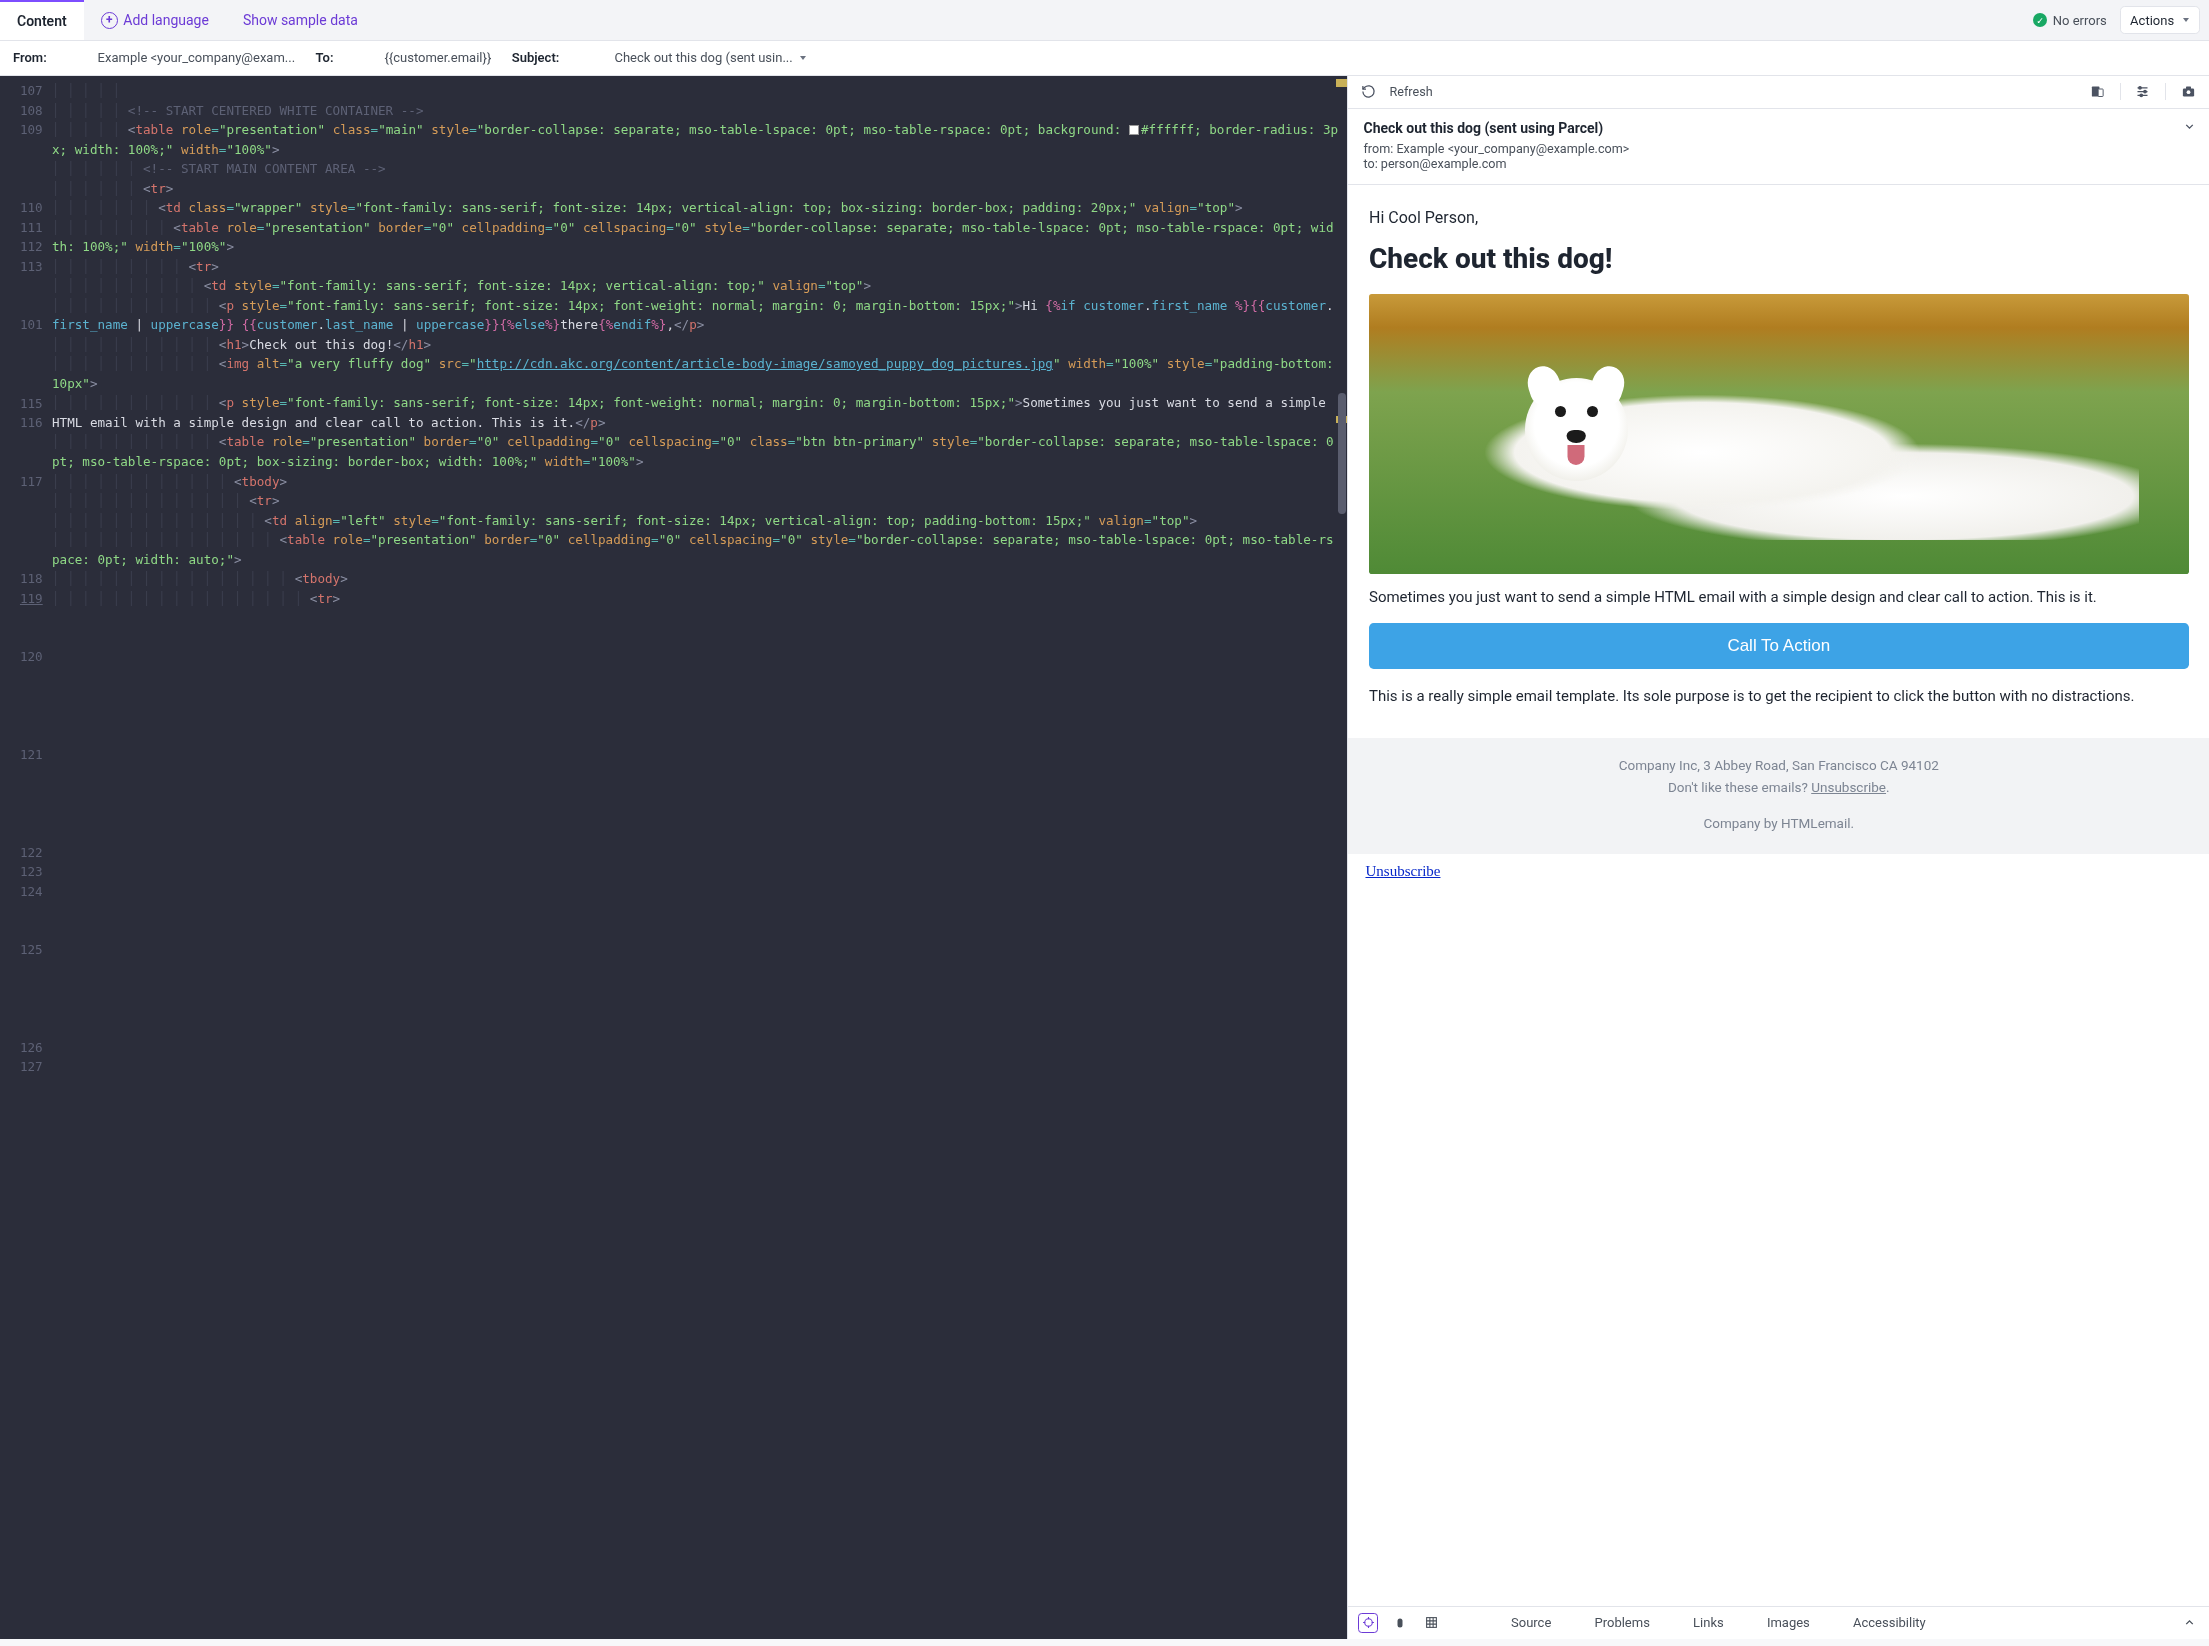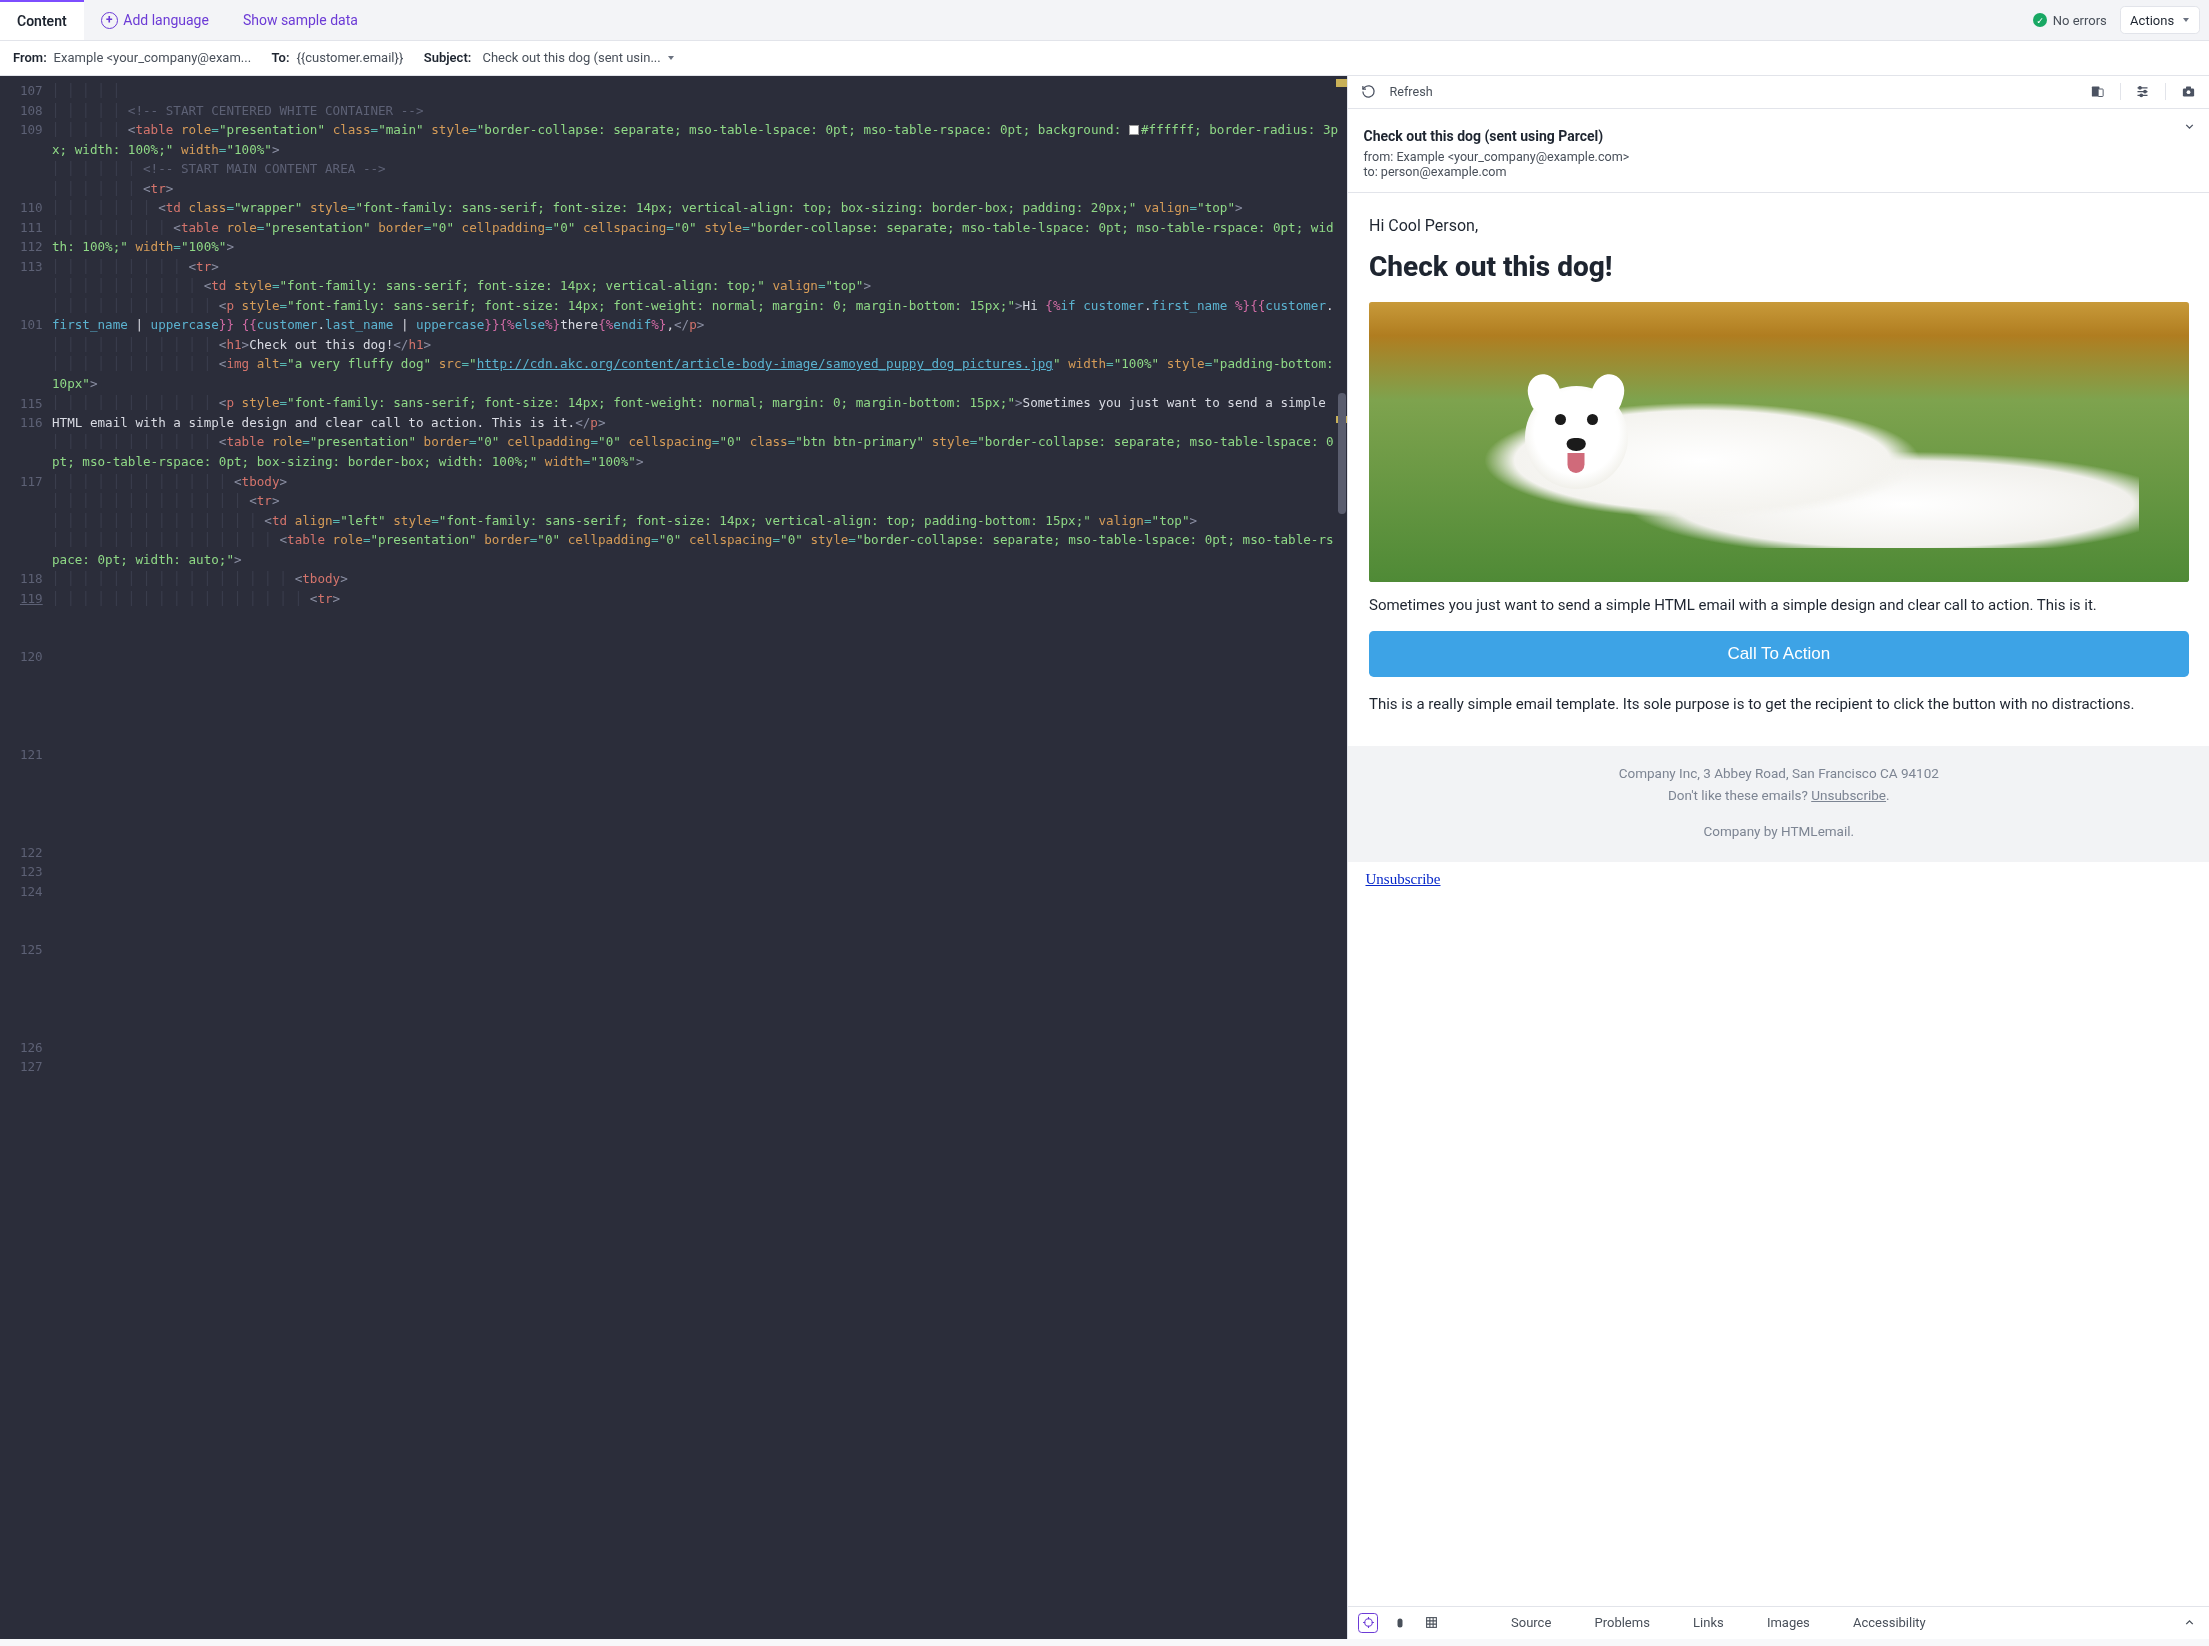--- a/index.html
+++ b/index.html
@@ -36,21 +36,21 @@
   .plus-circle{width:17px;height:17px;border:1.9px solid var(--purple);border-radius:50%;display:inline-flex;align-items:center;justify-content:center;font-weight:700;box-sizing:border-box;font-size:12px;line-height:1;}
   .top-spacer{flex:1;}
   .errors{display:flex;align-items:center;gap:5.6px;color:var(--muted);font-size:13px;margin-right:13px;}
   .ok-badge{width:14px;height:14px;border-radius:50%;background:#18a864;display:inline-flex;align-items:center;justify-content:center;color:#fff;font-size:9.3px;}
   .actions-btn{border:0.9px solid var(--border);background:#fff;border-radius:4.7px;padding:5.6px 9.3px;font-size:13px;display:flex;align-items:center;gap:9.3px;cursor:pointer;margin-right:9.3px;}
   .caret{width:0;height:0;border-left:3.7px solid transparent;border-right:3.7px solid transparent;border-top:4.7px solid #6b7280;}
 
   
   .meta-row{display:flex;align-items:center;padding:9.3px 13px;background:#fff;border-bottom:0.9px solid var(--border);gap:20.5px;font-size:13px;}
   .meta-label{font-weight:600;color:var(--text);margin-right:3.7px;}
-  .meta-val{color:var(--muted);}
+  .meta-val{color:var(--muted);margin-left:44px;}
   .meta-select{display:flex;align-items:center;gap:7.5px;cursor:pointer;}
 
   .workspace{display:flex;height:calc(100vh - 41px - 42px);}
 
   
   .editor{flex:0 0 61%;background:var(--editor-bg);overflow:hidden;position:relative;font-family:"SF Mono",Menlo,Consolas,monospace;font-size:12.6px;line-height:1.55;color:var(--code-white);}
   .editor-inner{display:flex;height:100%;}
   .gutter{padding:5.6px 9.3px 5.6px 0;text-align:right;color:var(--gutter);user-select:none;width:52px;flex-shrink:0;}
   .gutter div{height:1.55em;}
   .code{padding:5.6px 9.3px 5.6px 0;flex:1;white-space:pre-wrap;word-break:break-all;}
@@ -72,21 +72,21 @@
   .scrollbar-mark{position:absolute;right:0;width:11.2px;height:7.5px;background:#c9b158;}
 
   
   .preview{flex:1;background:#fff;border-left:0.9px solid var(--border);display:flex;flex-direction:column;min-width:0;}
   .preview-toolbar{display:flex;align-items:center;padding:7.5px 13px;border-bottom:0.9px solid var(--border);gap:13px;}
   .tool-icon{color:var(--icon);cursor:pointer;display:inline-flex;}
   .tool-icon svg{width:15px;height:15px;}
   .refresh-text{color:var(--muted);font-size:12.6px;}
   .sep{width:0.9px;height:17px;background:var(--border);margin:0 1.9px;}
   .preview-hdr{padding:11.2px 15px 13px;border-bottom:0.9px solid var(--border);position:relative;}
-  .preview-hdr .title{font-weight:700;font-size:14px;margin-bottom:5.6px;margin-top:8px;}
+  .preview-hdr .title{font-weight:700;font-size:14px;margin-bottom:5.6px;}
   .preview-hdr .line{font-size:12.6px;color:var(--muted);}
   .preview-hdr .chev{position:absolute;right:13px;top:11.2px;color:var(--icon);cursor:pointer;}
 
   .email-body{flex:1;overflow:auto;}
   .email-inner{background:#fff;padding:20.5px 20.5px 15px;}
   .email-inner .greet{font-size:16px;margin:0 0 13px;}
   .email-inner h1{margin:0 0 18.6px;font-size:28px;font-weight:800;}
   .dog-img{width:100%;height:280px;border-radius:2.8px;background:linear-gradient(180deg,#c89a3a 0%,#b07d20 12%,#7ea34e 35%,#4f8a36 100%);position:relative;overflow:hidden;margin-bottom:13px;}
   .dog-body{position:absolute;left:12%;right:6%;top:36%;bottom:12%;background:radial-gradient(ellipse 45% 55% at 35% 40%,#ffffff 0%,#f4f3ef 62%,rgba(255,255,255,0) 72%),radial-gradient(ellipse 55% 48% at 65% 70%,#ffffff 0%,#f1f0ec 62%,rgba(255,255,255,0) 75%);}
   .dog-face{position:absolute;left:19%;top:30%;width:103px;height:103px;background:radial-gradient(circle at 50% 45%,#fff 55%,#f0efe9 75%);border-radius:50%;}

